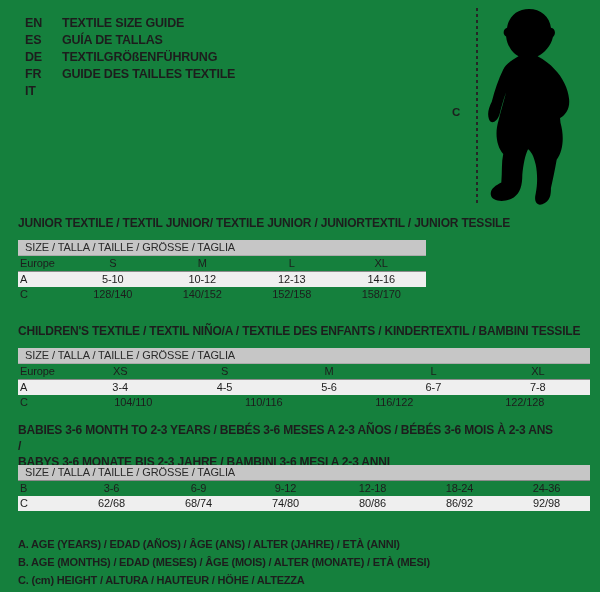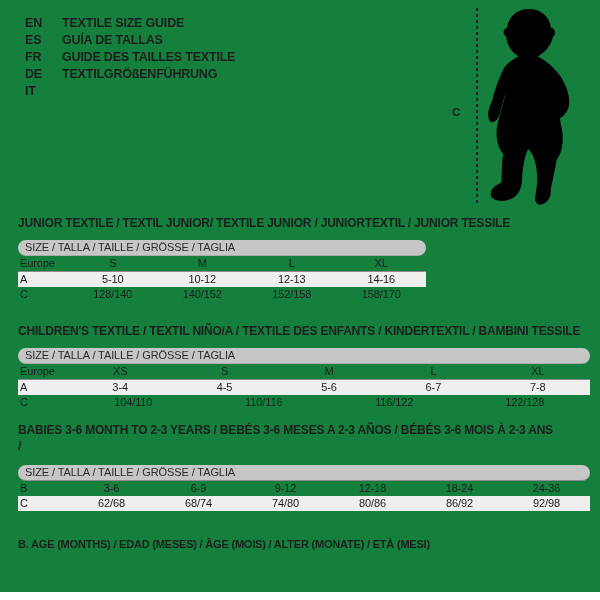--- a/index.html
+++ b/index.html
@@ -16,21 +16,21 @@
   .dotline{position:absolute;left:476px;top:8px;width:2px;height:198px;
     background:repeating-linear-gradient(to bottom,#262626 0 3px,transparent 3px 6px);}
   .c-label{position:absolute;left:452px;top:106px;font-size:11.5px;font-weight:bold;}
   .baby{position:absolute;left:487px;top:7px;}
   
   .sec-title{position:absolute;left:18px;font-size:12px;font-weight:bold;letter-spacing:-0.2px;white-space:nowrap;}
   .sec-title.two-line{line-height:16px;white-space:normal;width:540px;}
   
   .sizetable{position:absolute;left:18px;font-size:11px;letter-spacing:-0.1px;}
   .size-bar{height:15px;line-height:15px;background:#c6c6c6;padding-left:7px;
-    border-bottom:1px solid #ababab;color:#2a2a2a;border-radius:8px;}
+    border-bottom:1px solid #ababab;color:#2a2a2a;}
   .trow{display:flex;height:15px;line-height:15px;justify-content:flex-end;}
   .trow.sep{border-bottom:1px solid #8b8b8b;}
   .trow.alt{background:#efefef;}
   .cell{flex:1;text-align:center;}
   .cell.label{flex:0 0 48px;text-align:left;padding-left:2px;}
   
   .footnotes{position:absolute;left:18px;top:535px;font-size:11px;font-weight:bold;letter-spacing:-0.2px;}
   .footnotes div{line-height:18px;}
 </style>
 </head>
@@ -41,26 +41,26 @@
   <div class="lang">
     <div class="lang-row">
       <span class="lang-code">EN</span>
       <span>TEXTILE SIZE GUIDE</span>
     </div>
     <div class="lang-row">
       <span class="lang-code">ES</span>
       <span>GUÍA DE TALLAS</span>
     </div>
     <div class="lang-row">
+      <span class="lang-code">DE</span>
+      <span>TEXTILGRÖßENFÜHRUNG</span>
+    </div>
+    <div class="lang-row">
       <span class="lang-code">FR</span>
       <span>GUIDE DES TAILLES TEXTILE</span>
-    </div>
-    <div class="lang-row">
-      <span class="lang-code">DE</span>
-      <span>TEXTILGRÖßENFÜHRUNG</span>
     </div>
     <div class="lang-row">
       <span class="lang-code">IT</span>
     </div>
   </div>
 
   <span class="c-label">C</span>
   <div class="dotline"></div>
   <svg class="baby" width="84" height="201" viewBox="0 0 88 212" preserveAspectRatio="none">
     <path fill="#000000" d="
@@ -147,20 +147,21 @@
       <div class="cell label">C</div>
       <div class="cell">104/110</div>
       <div class="cell">110/116</div>
       <div class="cell">116/122</div>
       <div class="cell">122/128</div>
     </div>
   </div>
 
   <div class="sec-title two-line" style="top:422px;">
     <div>BABIES 3-6 MONTH TO 2-3 YEARS / BEBÉS 3-6 MESES A 2-3 AÑOS / BÉBÉS 3-6 MOIS À 2-3 ANS /</div>
+    <div>BABYS 3-6 MONATE BIS 2-3 JAHRE / BAMBINI 3-6 MESI A 2-3 ANNI</div>
   </div>
   <div class="sizetable" style="top:465px;width:572px;">
     <div class="size-bar" style="border-bottom-color:#8b8b8b;">SIZE / TALLA / TAILLE / GRÖSSE / TAGLIA</div>
     <div class="trow">
       <div class="cell label">B</div>
       <div class="cell">3-6</div>
       <div class="cell">6-9</div>
       <div class="cell">9-12</div>
       <div class="cell">12-18</div>
       <div class="cell">18-24</div>
@@ -171,16 +172,18 @@
       <div class="cell">62/68</div>
       <div class="cell">68/74</div>
       <div class="cell">74/80</div>
       <div class="cell">80/86</div>
       <div class="cell">86/92</div>
       <div class="cell">92/98</div>
     </div>
   </div>
 
   <div class="footnotes">
+    <div>A. AGE (YEARS) / EDAD (AÑOS) / ÂGE (ANS) / ALTER (JAHRE) / ETÀ (ANNI)</div>
     <div>B. AGE (MONTHS) / EDAD (MESES) / ÂGE (MOIS) / ALTER (MONATE) / ETÀ (MESI)</div>
+    <div>C. (cm) HEIGHT / ALTURA / HAUTEUR / HÖHE / ALTEZZA</div>
   </div>
 
 </div>
 
 </body></html>

